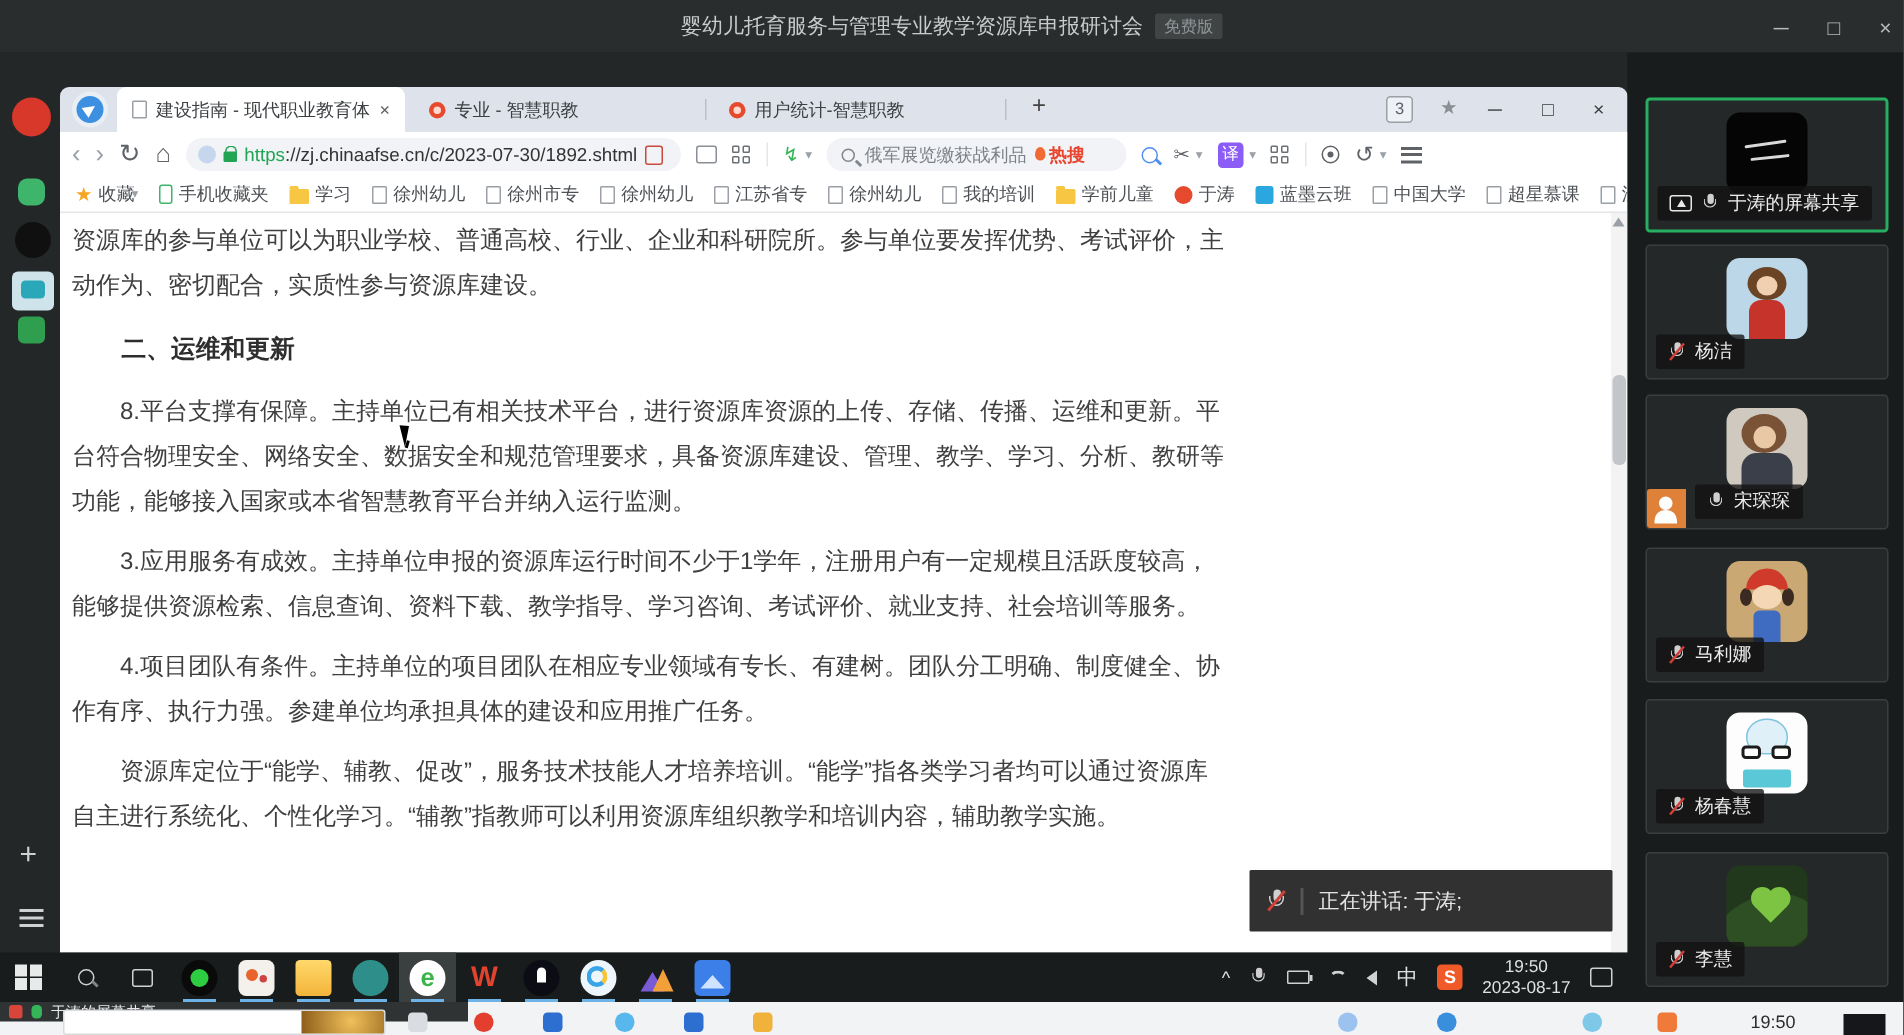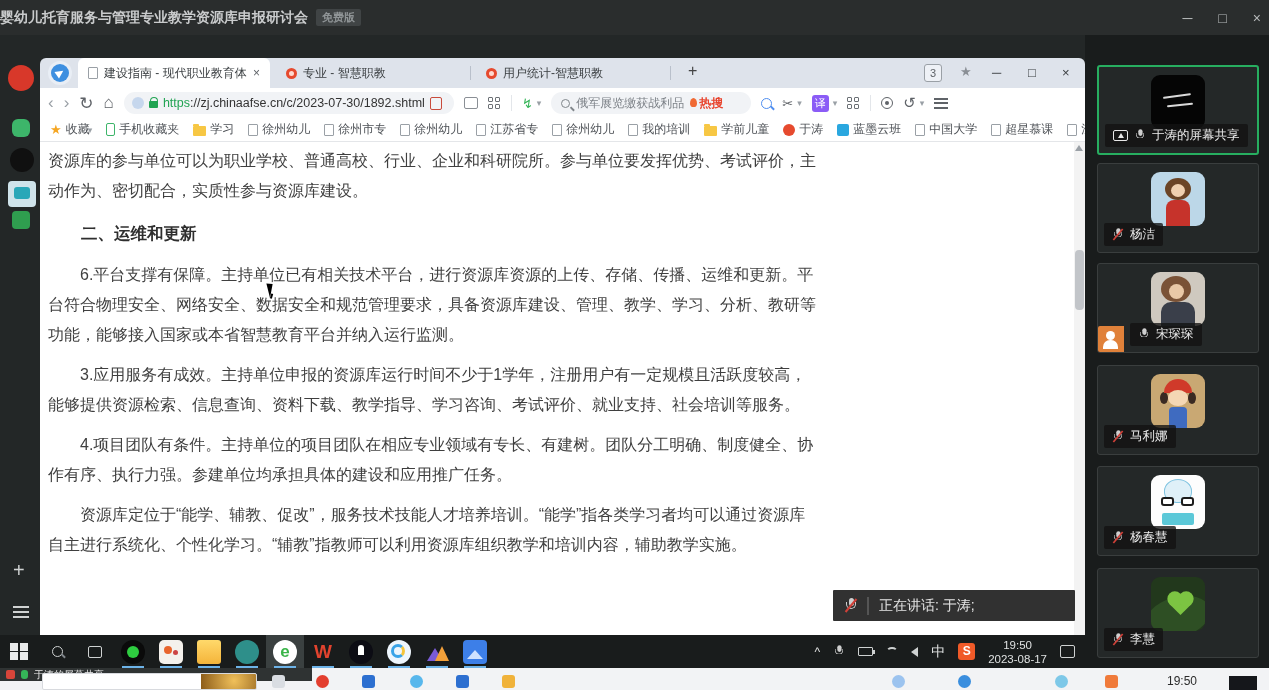--- a/index.html
+++ b/index.html
@@ -1,21 +1,21 @@
 <!DOCTYPE html>
 <html><head>
 <meta charset="utf-8">
 <style>
   html,body{margin:0;padding:0;background:#111;}
   *{box-sizing:border-box;font-family:"Liberation Sans","DejaVu Sans",sans-serif;}
   .stage{position:relative;width:1269px;height:690px;background:#1d2020;overflow:hidden;}
 
   
   .titlebar{position:absolute;left:0;top:0;width:1269px;height:35px;background:#2a2d2d;color:#c9cbcc;}
-  .titlebar .twrap{position:absolute;left:0;right:0;top:0;height:35px;display:flex;align-items:center;justify-content:flex-start;gap:8px;font-size:14px;font-weight:bold;}
+  .titlebar .twrap{position:absolute;left:0;right:0;top:0;height:35px;display:flex;align-items:center;justify-content:center;gap:8px;font-size:14px;}
   .badge{background:#404445;color:#8f9496;font-size:11px;padding:1px 6px;border-radius:2px;}
   .winctl{position:absolute;right:8px;top:0;height:35px;display:flex;align-items:center;gap:26px;color:#b7babb;font-size:14px;}
   .winctl span{cursor:default;}
 
   
   .shared{position:absolute;left:0;top:35px;width:1085px;height:633px;background:#232727;}
 
   
   .dock-ic{position:absolute;border-radius:6px;}
   .plusg{color:#cfd2d2;font-size:20px;}
@@ -82,21 +82,21 @@
 
   .content{position:relative;height:493px;background:#fff;overflow:hidden;}
   .doc{position:absolute;left:8px;top:4px;width:770px;color:#3f3f3f;font-size:16px;line-height:30px;}
   .doc .p{margin:0 0 10px 0;text-indent:2em;}
   .doc .cont{margin:0 0 10px 0;text-indent:0;}
   .doc .h{margin:12px 0 12px 0;padding-left:2em;font-weight:bold;color:#2e2e2e;font-size:16.5px;}
   .scrolltrack{position:absolute;right:0;top:0;width:11px;height:493px;background:#f3f3f3;}
   .scrollthumb{position:absolute;right:1px;top:108px;width:9px;height:60px;background:#c2c5c9;border-radius:4px;}
   .scrollarrow{position:absolute;right:2px;top:3px;width:0;height:0;border-left:4px solid transparent;border-right:4px solid transparent;border-bottom:6px solid #9aa0a6;}
 
-  .speakbar{position:absolute;right:10px;bottom:14px;width:242px;height:31px;background:rgba(38,38,38,.95);display:flex;align-items:center;gap:10px;padding:0 12px;color:#e4e4e4;font-size:14px;border-radius:1px;margin-left:28px;}
+  .speakbar{position:absolute;right:10px;bottom:14px;width:242px;height:41px;background:rgba(38,38,38,.95);display:flex;align-items:center;gap:10px;padding:0 12px;color:#e4e4e4;font-size:14px;border-radius:1px;margin-left:28px;}
   .vdiv{width:2px;height:18px;background:#555;}
   .micwrap{position:relative;width:12px;height:15px;}
   .micbody{position:absolute;left:3.5px;top:0;width:5px;height:8px;background:#cfcfcf;border-radius:2.5px;}
   .micarc{position:absolute;left:1px;top:4px;width:10px;height:7px;border:1.5px solid #cfcfcf;border-top:none;border-radius:0 0 7px 7px;}
   .micslash{position:absolute;left:5px;top:-1px;width:2px;height:17px;background:#d04038;transform:rotate(40deg);}
   .micwrap.small{transform:scale(.85);}
 
   .cursor{position:absolute;left:228px;top:140px;width:0;height:0;border-left:6px solid #000;border-right:5px solid transparent;border-bottom:13px solid transparent;border-top:2px solid transparent;transform:rotate(-14deg);}
   .cursor:after{content:'';position:absolute;left:-5px;top:9px;width:2px;height:5px;background:#000;transform:rotate(30deg);}
 
@@ -342,21 +342,21 @@
             <span class="pageic"></span>
             <span>渔子夫妇</span>
           </span>
 
       </div>
 
       <div class="content">
         <div class="doc">
           <p class="cont">资源库的参与单位可以为职业学校、普通高校、行业、企业和科研院所。参与单位要发挥优势、考试评价，主动作为、密切配合，实质性参与资源库建设。</p>
           <p class="h">二、运维和更新</p>
-          <p class="p">6.平台支撑有保障。主持单位已有相关技术平台，进行资源库资源的上传、存储、传播、运维和更新。平台符合物理安全、网络安全、数据安全和规范管理要求，具备资源库建设、管理、教学、学习、分析、教研等功能，能够接入国家或本省智慧教育平台并纳入运行监测。</p>
+          <p class="p">8.平台支撑有保障。主持单位已有相关技术平台，进行资源库资源的上传、存储、传播、运维和更新。平台符合物理安全、网络安全、数据安全和规范管理要求，具备资源库建设、管理、教学、学习、分析、教研等功能，能够接入国家或本省智慧教育平台并纳入运行监测。</p>
           <p class="p">3.应用服务有成效。主持单位申报的资源库运行时间不少于1学年，注册用户有一定规模且活跃度较高，能够提供资源检索、信息查询、资料下载、教学指导、学习咨询、考试评价、就业支持、社会培训等服务。</p>
           <p class="p">4.项目团队有条件。主持单位的项目团队在相应专业领域有专长、有建树。团队分工明确、制度健全、协作有序、执行力强。参建单位均承担具体的建设和应用推广任务。</p>
           <p class="p">资源库定位于“能学、辅教、促改”，服务技术技能人才培养培训。“能学”指各类学习者均可以通过资源库自主进行系统化、个性化学习。“辅教”指教师可以利用资源库组织教学和培训内容，辅助教学实施。</p>
         </div>
         <div class="cursor"></div>
         <div class="scrolltrack">
           <div class="scrollarrow"></div>
           <div class="scrollthumb"></div>
         </div>
         <div class="speakbar">

